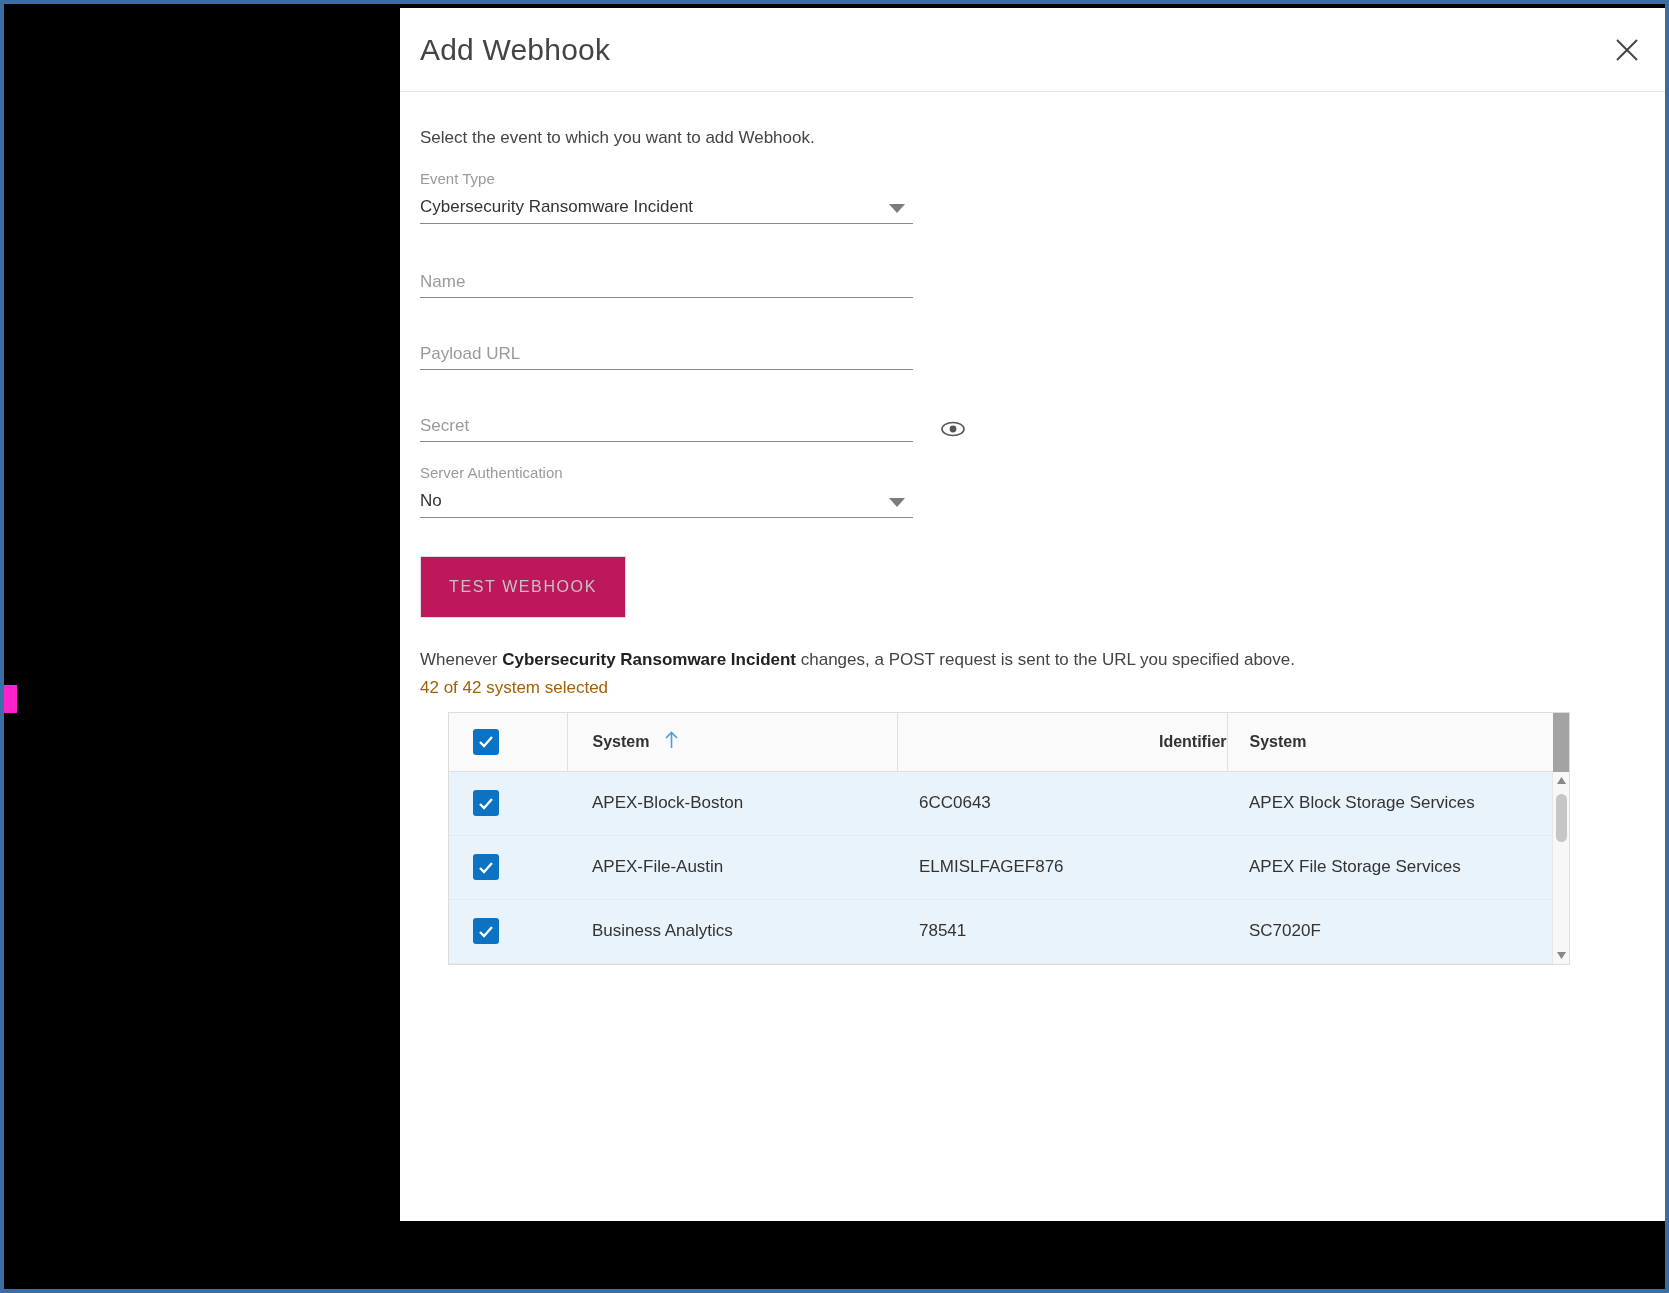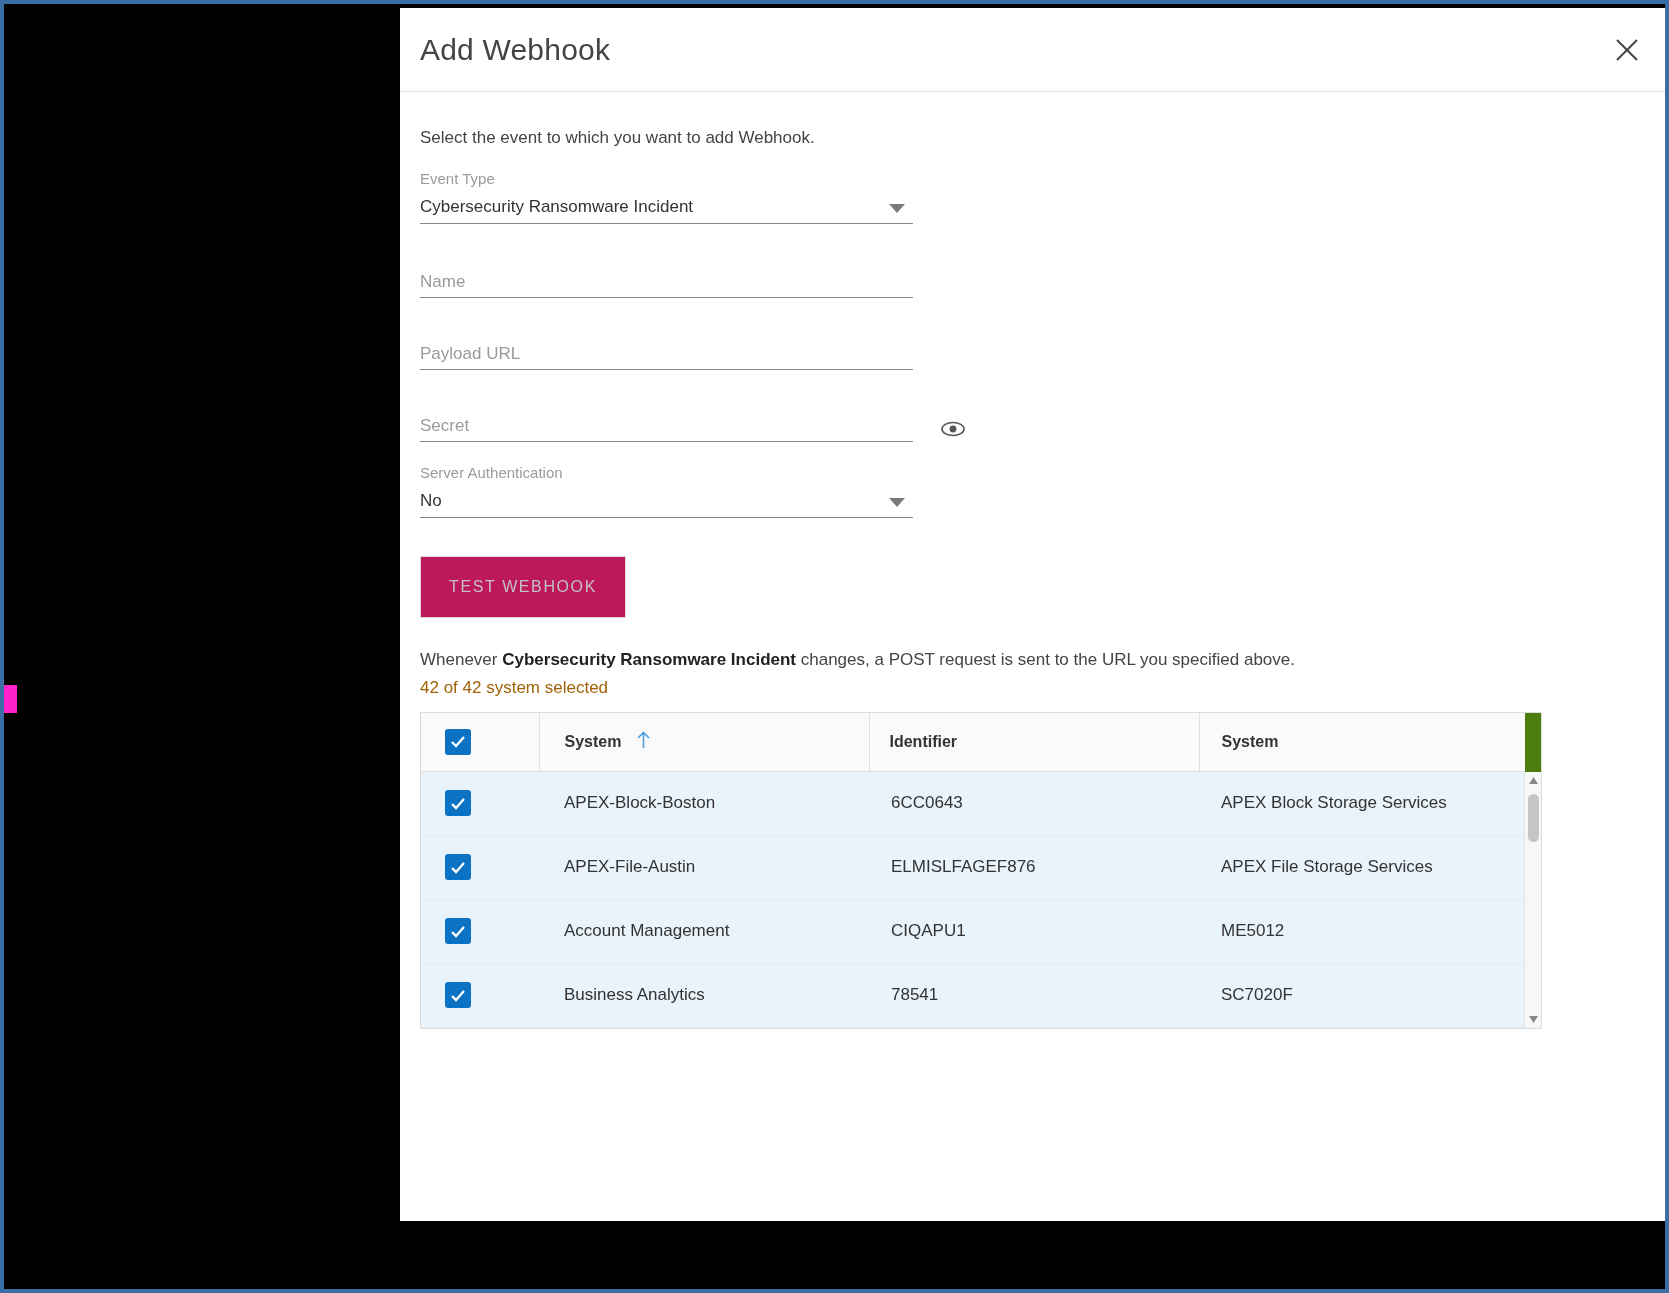--- a/index.html
+++ b/index.html
@@ -105,35 +105,36 @@
   .whenever b { font-weight: 700; color: #222; }
   .selected-count {
     margin-top: 8px; font-size: 17px; color: #a16207; margin-bottom: 14px;
   }
 
   
   .table-wrap {
     border: 1px solid #dcdcdc;
     width: 1122px;
     position: relative;
-    background: #4d7c0f;
+    background: #a3a3a3;
+    margin-left: 28px;
   }
   table { border-collapse: collapse; width: 1104px; table-layout: fixed; }
   thead th {
     background: #fafafa;
     height: 58px;
     text-align: left;
     font-size: 16px; font-weight: 700; color: #333;
     border-bottom: 1px solid #e0e0e0;
     padding: 0;
     vertical-align: middle;
   }
   thead th.c-check { width: 118px; padding-left: 24px; }
   thead th.c-sys   { width: 330px; padding-left: 25px; border-left: 1px solid #e0e0e0; }
-  thead th.c-id    { width: 330px; padding-left: 20px; border-left: 1px solid #e0e0e0; }
+  thead th.c-id    { width: 330px; padding-left: 8px; border-left: 1px solid #e0e0e0; text-align: right; }
   thead th.c-model { width: 326px; padding-left: 22px; border-left: 1px solid #e0e0e0; }
 
   tbody td {
     height: 64px; font-size: 17px; color: #333;
     border-bottom: 1px solid #e3ecf5;
     padding: 0; vertical-align: middle;
   }
   tbody tr { background: #e9f3fb; }
   tbody td.c-check { padding-left: 24px; }
   tbody td.c-sys   { padding-left: 25px; }
@@ -291,32 +292,20 @@
                 <td class="c-check">
                   <span class="cbox">
                     <svg width="16" height="13" viewBox="0 0 16 13">
                         <polyline points="2,7 6,11 14,2" fill="none" stroke="#fff" stroke-width="2.3"></polyline>
                       </svg>
                   </span>
                 </td>
                 <td class="c-sys">APEX-File-Austin</td>
                 <td class="c-id">ELMISLFAGEF876</td>
                 <td class="c-model">APEX File Storage Services</td>
-              </tr>
-              <tr>
-                <td class="c-check">
-                  <span class="cbox">
-                    <svg width="16" height="13" viewBox="0 0 16 13">
-                        <polyline points="2,7 6,11 14,2" fill="none" stroke="#fff" stroke-width="2.3"></polyline>
-                      </svg>
-                  </span>
-                </td>
-                <td class="c-sys">Account Management</td>
-                <td class="c-id">CIQAPU1</td>
-                <td class="c-model">ME5012</td>
               </tr>
               <tr>
                 <td class="c-check">
                   <span class="cbox">
                     <svg width="16" height="13" viewBox="0 0 16 13">
                         <polyline points="2,7 6,11 14,2" fill="none" stroke="#fff" stroke-width="2.3"></polyline>
                       </svg>
                   </span>
                 </td>
                 <td class="c-sys">Business Analytics</td>

